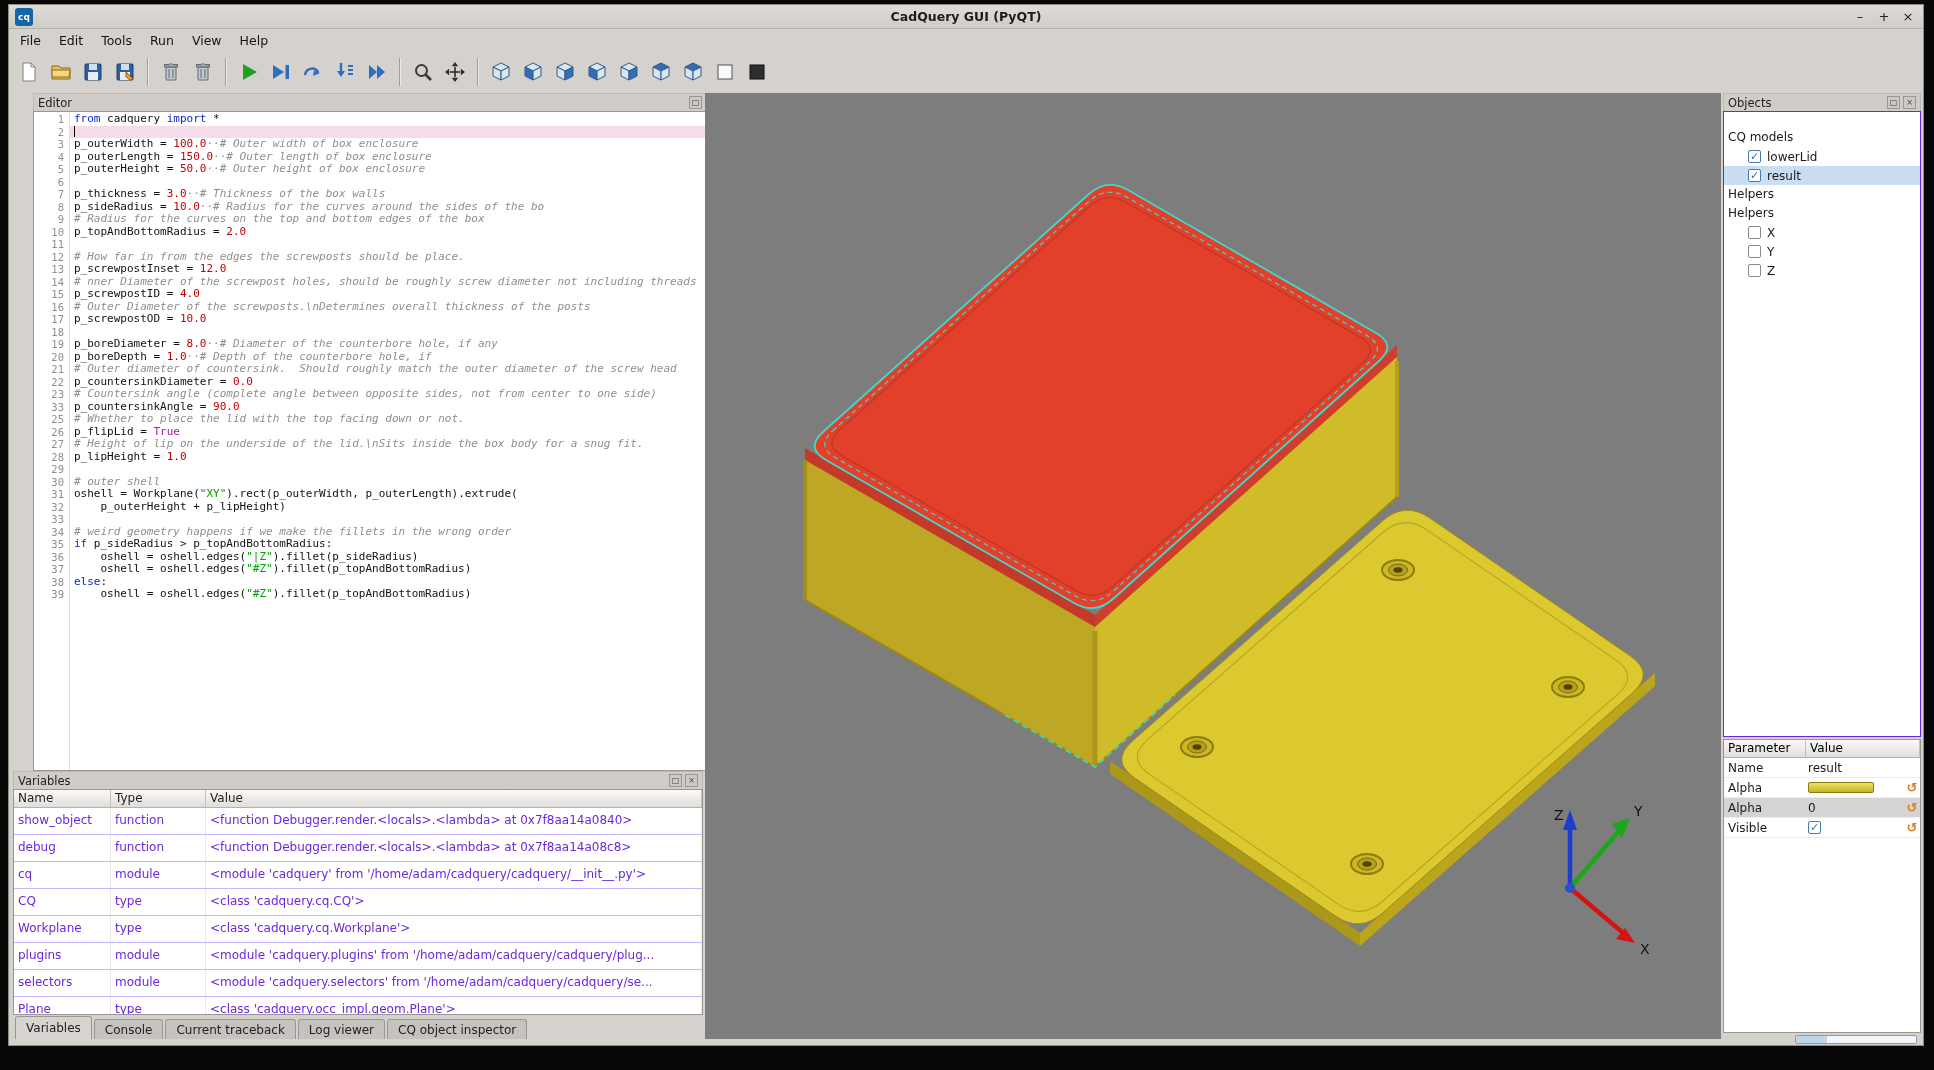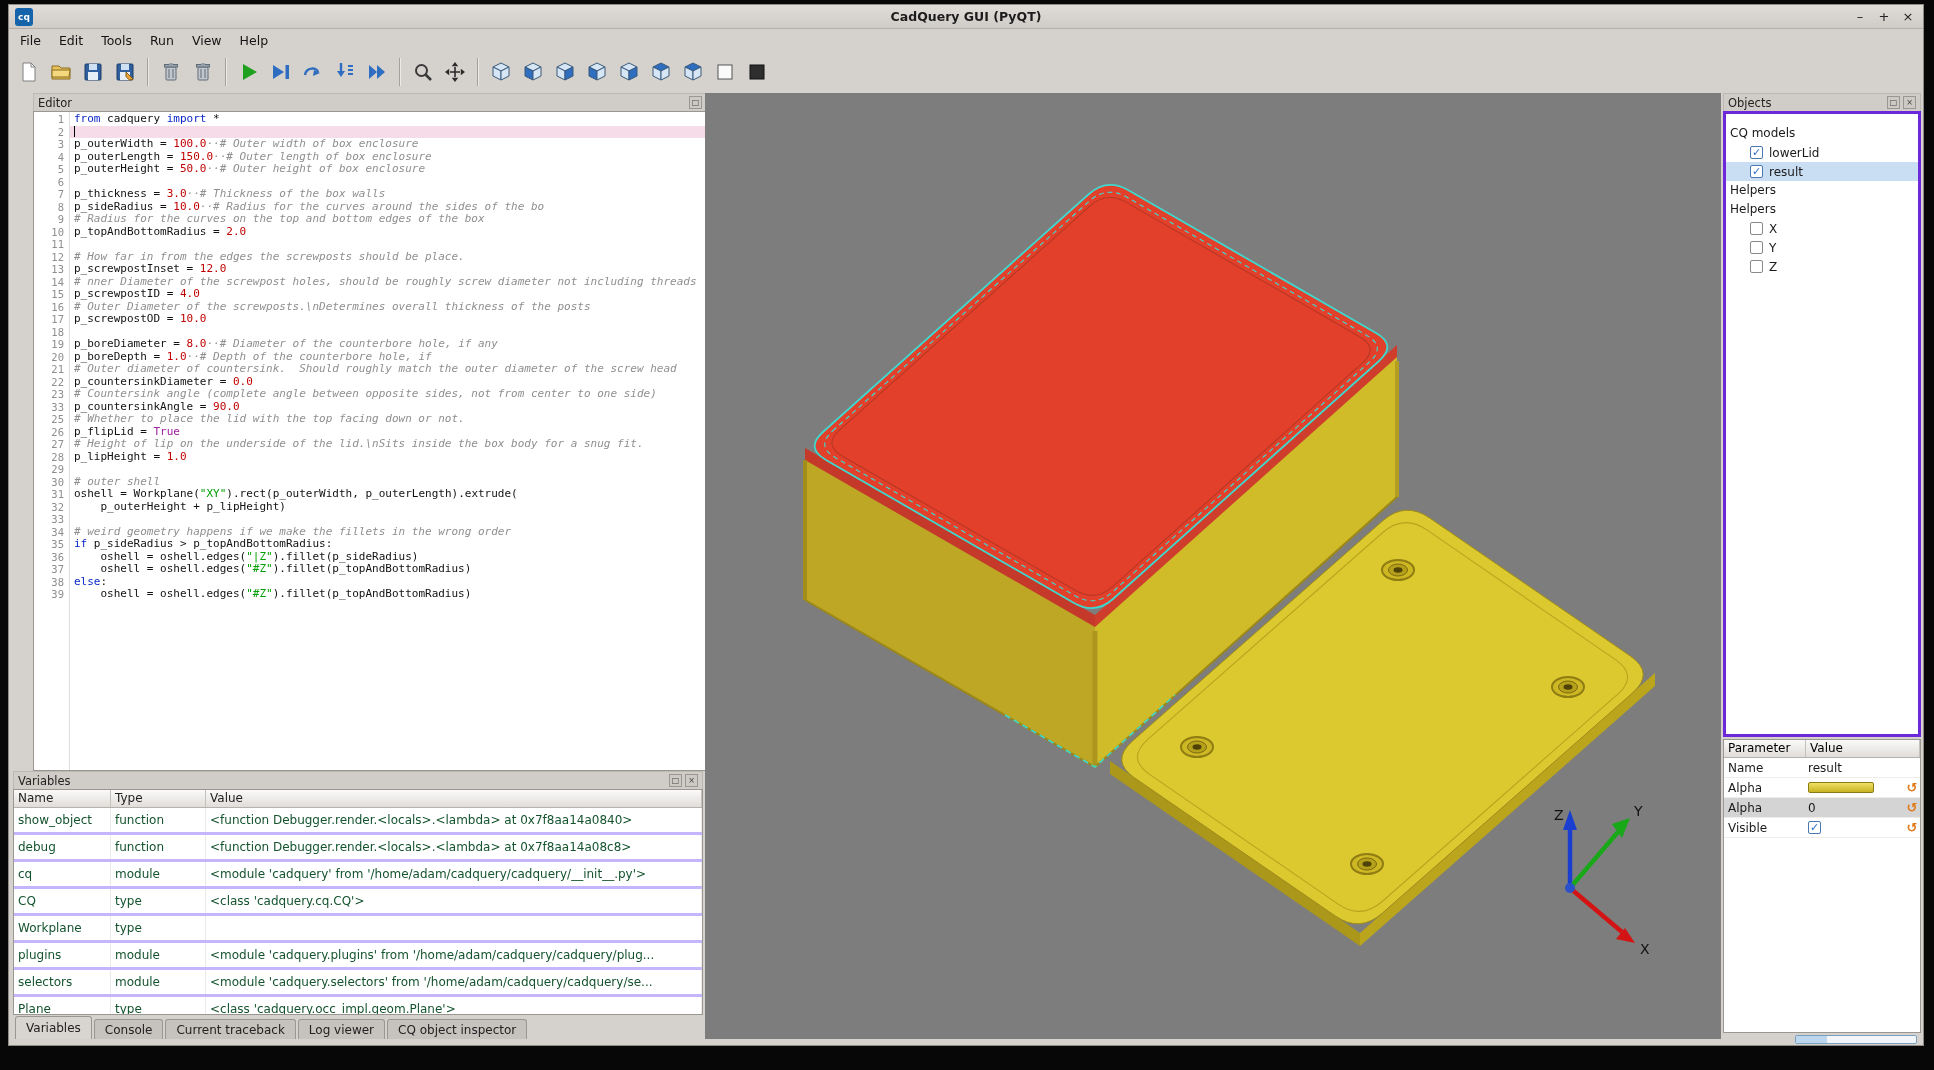--- a/index.html
+++ b/index.html
@@ -54,38 +54,38 @@
   .vscroll { width:15px; background:#d7d3cf; border-left:1px solid #b5b1ad; position:relative; }
   .sarrow { position:absolute; left:0; width:14px; height:12px; font-size:7px; text-align:center; color:#5a5a5a; line-height:12px; }
   .sarrow.up { top:0; } .sarrow.down { bottom:0; }
   .vthumb { position:absolute; left:1px; right:1px; top:14px; height:185px; background:#bdb9b4; border:1px solid #98948f; border-radius:2px; }
 
   
   .varspanel { position:absolute; left:0; top:678px; width:690px; height:244px; }
   .vbody { position:absolute; left:0; top:18px; right:0; bottom:0; background:#fff; border:1px solid #9a9691; overflow:hidden; }
   .vt-head { display:flex; height:18px; background:linear-gradient(#fbfaf9,#e0ddda); border-bottom:1px solid #b5b1ad; font-size:12px; color:#222; }
   .vt-head .col { padding:1px 4px; border-right:1px solid #c4c1bd; }
-  .vt-row { display:flex; height:27px; border-bottom:3px solid #c4b5fd; background:#fff; font-size:12px; color:#14532d; }
+  .vt-row { display:flex; height:27px; border-bottom:1px solid #c4b5fd; background:#fff; font-size:12px; color:#6d28d9; }
   .vt-row .col { padding:5px 4px 0 4px; border-right:1px solid #eceae7; white-space:nowrap; overflow:hidden; }
   .c-name { width:97px; } .c-type { width:95px; } .c-value { flex:1; }
 
   
   .tabs { position:absolute; left:0; top:922px; height:24px; display:flex; align-items:flex-end; gap:2px; padding-left:2px; }
   .tab { height:20px; padding:0 10px; font-size:12px; color:#222; background:#c6c2be; border:1px solid #9a9793; border-bottom:none;
     border-radius:3px 3px 0 0; display:flex; align-items:center; }
   .tab.active { height:23px; background:#d8d4d0; }
 
   
   .viewport { position:absolute; left:696px; top:0; width:1016px; height:946px; background:#7d7d7d; overflow:hidden; }
   .viewport svg { display:block; }
 
   
   .rightcol { position:absolute; left:1714px; top:0; width:198px; height:954px; }
   .objpanel { position:absolute; left:0; top:0; width:198px; height:644px; }
-  .tree { position:absolute; left:0; top:18px; right:0; bottom:0; background:#fff; border:3px solid #6d28d9; font-size:12px; color:#1a1a1a; padding-top:10px; overflow:hidden; }
+  .tree { position:absolute; left:0; top:18px; right:0; bottom:0; background:#fff; border:1px solid #6d28d9; font-size:12px; color:#1a1a1a; padding-top:16px; overflow:hidden; }
   .tr-group { height:19px; padding:2px 4px; }
   .tr-item { height:19px; display:flex; align-items:center; gap:6px; padding:1px 4px 1px 24px; }
   .tr-item.sel { background:#cadef3; }
   .cb { width:13px; height:13px; border:1px solid #8a8a8a; border-radius:2px; background:#fff; display:inline-block;
     font-size:11px; line-height:11px; text-align:center; color:#2b6cc8; font-weight:bold; flex:0 0 auto; }
   .cb.on { border-color:#4a78b0; }
 
   .parampanel { position:absolute; left:0; top:646px; width:198px; height:294px; background:#fff; border:1px solid #9a9691; overflow:hidden; }
   .pt-head { display:flex; height:18px; background:linear-gradient(#fbfaf9,#e0ddda); border-bottom:1px solid #b5b1ad; font-size:12px; }
   .pt-head .col { padding:1px 4px; border-right:1px solid #c4c1bd; }
@@ -409,20 +409,21 @@
                   <div class="col c-value">&lt;module 'cadquery' from '/home/adam/cadquery/cadquery/__init__.py'&gt;</div>
                 </div>
                 <div class="vt-row">
                   <div class="col c-name">CQ</div>
                   <div class="col c-type">type</div>
                   <div class="col c-value">&lt;class 'cadquery.cq.CQ'&gt;</div>
                 </div>
                 <div class="vt-row">
                   <div class="col c-name">Workplane</div>
                   <div class="col c-type">type</div>
+                  <div class="col c-value">&lt;class 'cadquery.cq.Workplane'&gt;</div>
                 </div>
                 <div class="vt-row">
                   <div class="col c-name">plugins</div>
                   <div class="col c-type">module</div>
                   <div class="col c-value">&lt;module 'cadquery.plugins' from '/home/adam/cadquery/cadquery/plug...</div>
                 </div>
                 <div class="vt-row">
                   <div class="col c-name">selectors</div>
                   <div class="col c-type">module</div>
                   <div class="col c-value">&lt;module 'cadquery.selectors' from '/home/adam/cadquery/cadquery/se...</div>

